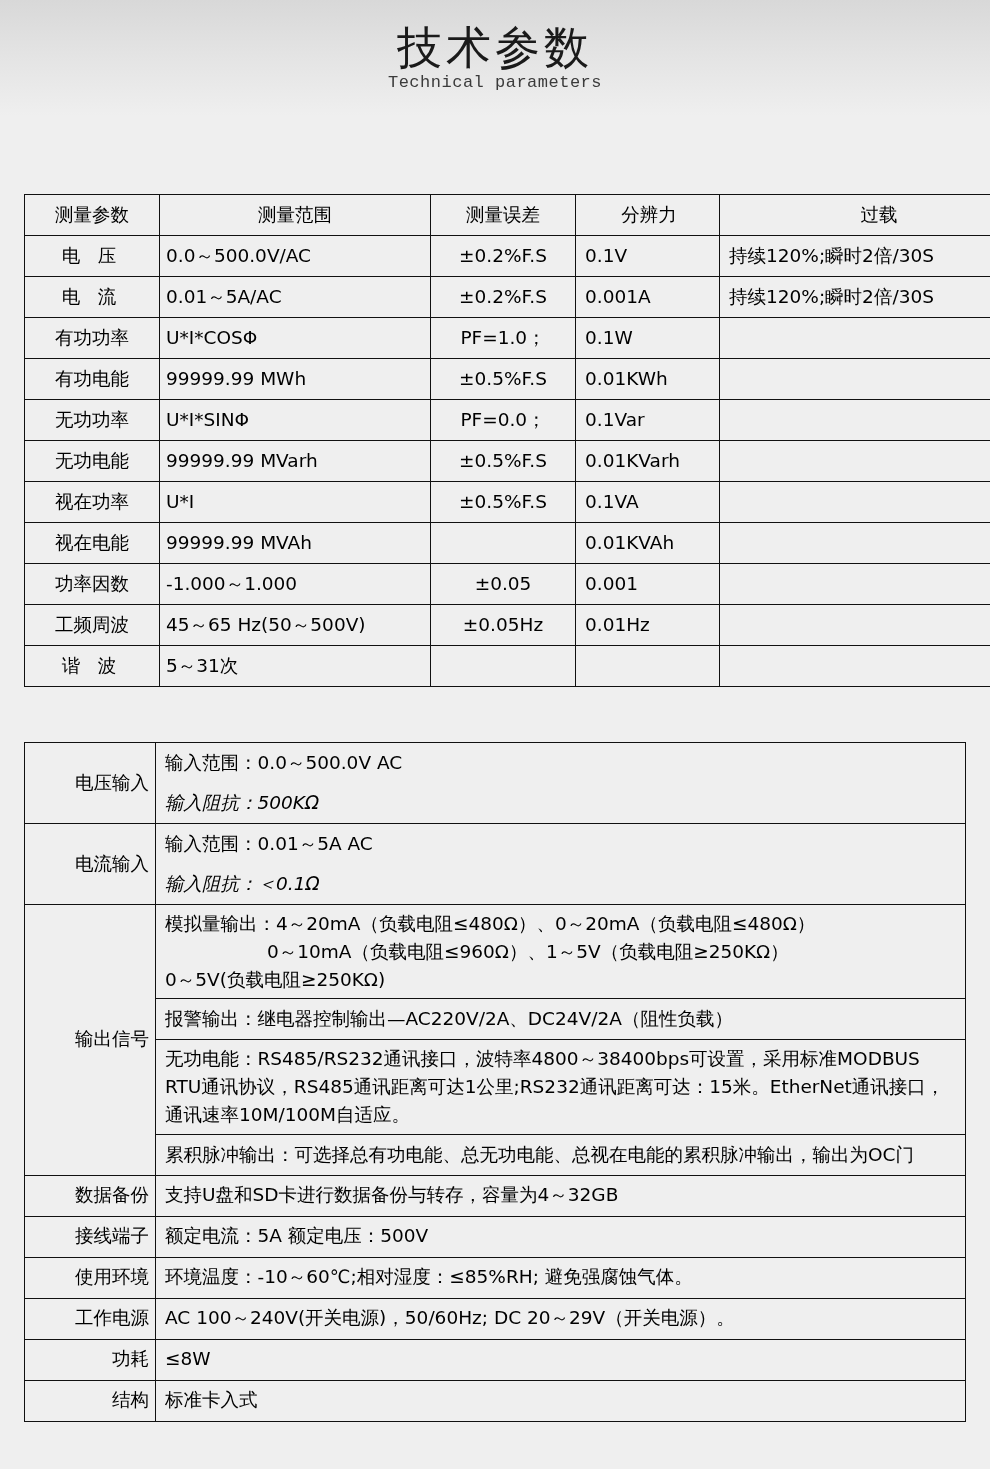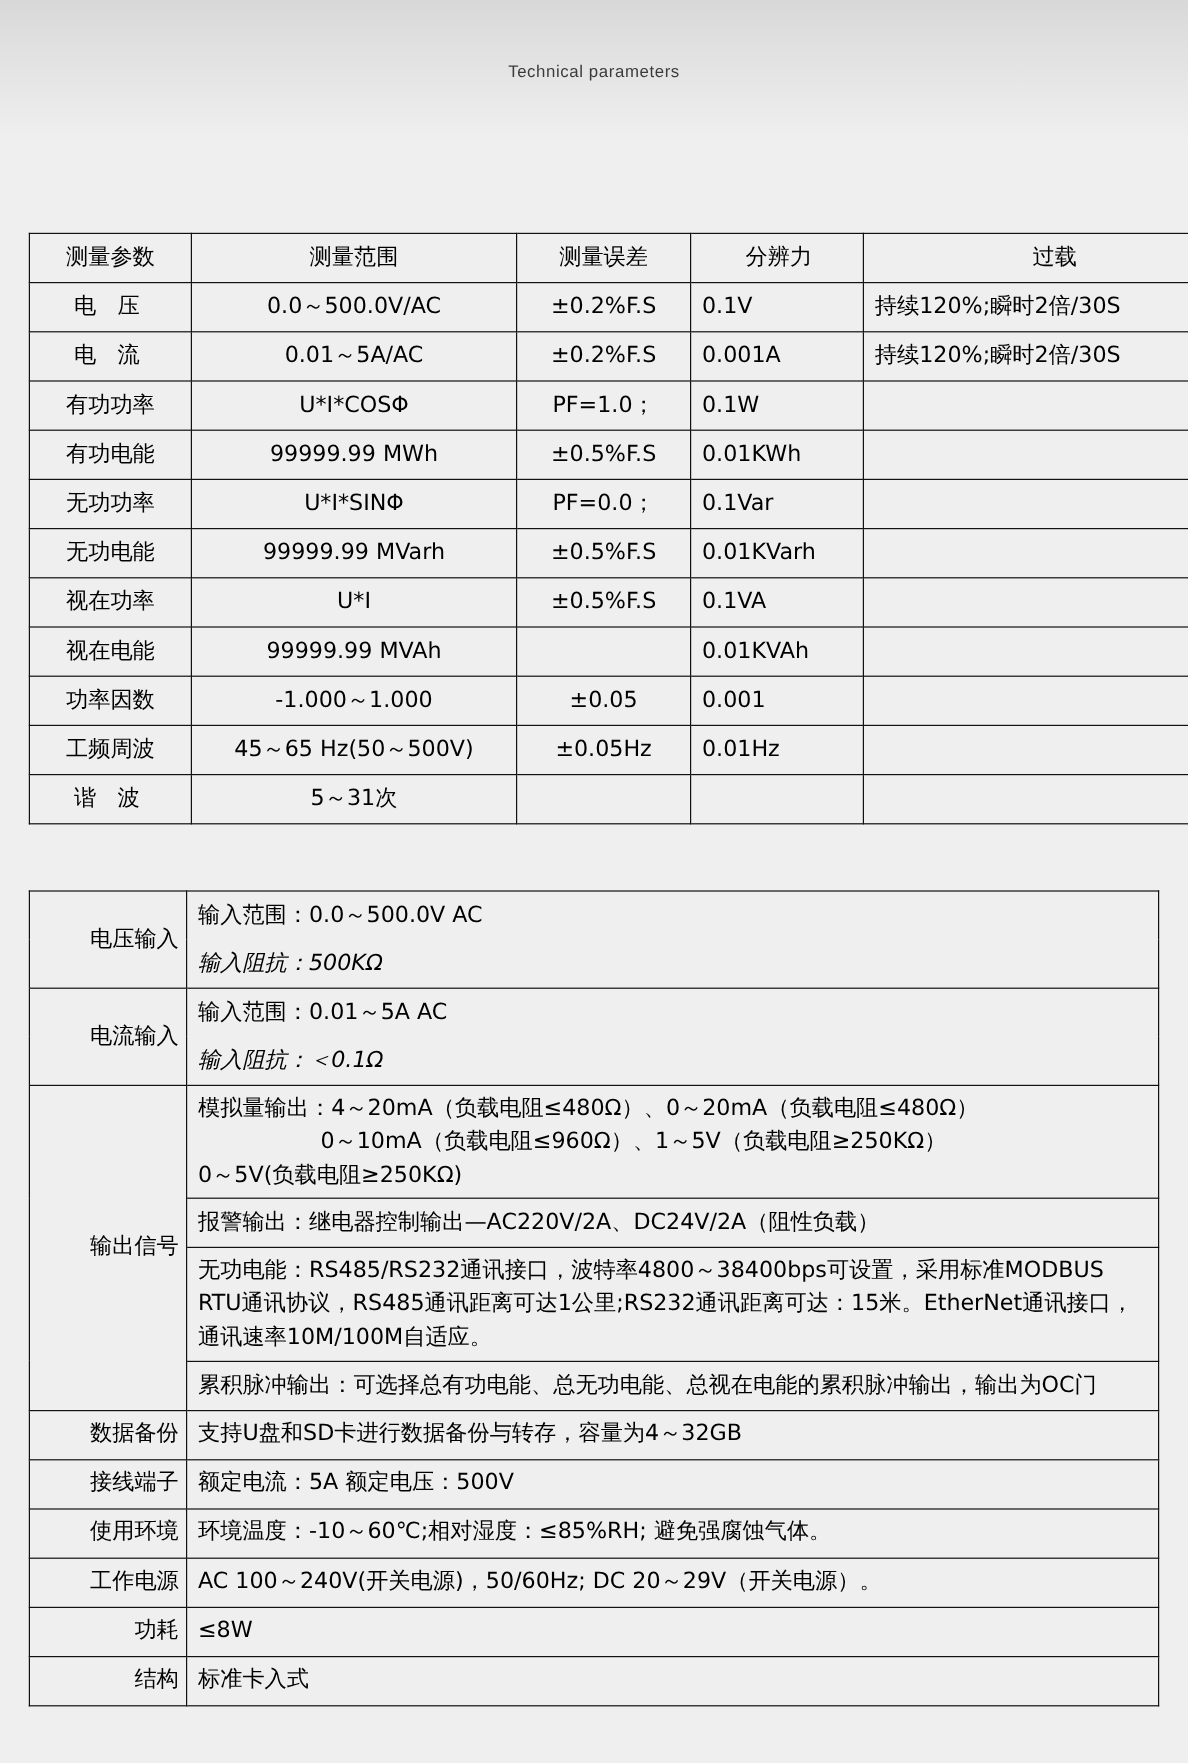--- a/index.html
+++ b/index.html
@@ -25,25 +25,25 @@
     justify-content: center;
   }
   .header-title-cn {
     font-size: 45px;
     letter-spacing: 4px;
     color: #1a1a1a;
     line-height: 1.05;
     font-weight: 400;
   }
   .header-title-en {
-    font-size: 14px;
+    font-size: 17px;
     color: #3b3b3b;
     letter-spacing: 0.5px;
     margin-top: 2px;
-    font-family: Liberation Sans, sans-serif;
+    font-family: Liberation Mono, monospace;
   }
 
   
   .sheet {
     padding: 18px 24px;
   }
   table {
     border-collapse: collapse;
     width: 942px;
     background: #efefef;
@@ -57,41 +57,42 @@
     font-size: 18.5px;
     padding: 5px 6px;
     vertical-align: middle;
     line-height: 1.35;
     white-space: nowrap;
   }
 
   
   .t1 td { height: 30px; }
   .t1 .c-param  { width: 122px; text-align: center; }
-  .t1 .c-range  { width: 258px; text-align: center; }
+  .t1 .c-range  { width: 258px; text-align: left; }
   .t1 .c-err    { width: 132px; text-align: center; }
   .t1 .c-res    { width: 128px; text-align: left; padding-left: 9px; }
   .t1 .c-over   { width: 300px; text-align: left;  padding-left: 9px; }
   .t1 tr.head td { text-align: center; }
   .t1 .c-over.head-cell { text-align: center; }
   .spaced { letter-spacing: 0.32em; padding-left: 0.32em; }
 
   
   .t2 .c-label { width: 118px; text-align: right; vertical-align: middle; }
   .t2 .c-val   { text-align: left; padding-left: 9px; }
   .t2 td { height: 30px; }
   .nb-top { border-top: none; font-style: italic; }
   .nb-bottom { border-bottom: none; }
   .indent { display: inline-block; padding-left: 102px; text-align: right; }
   .wrapcell { white-space: normal; line-height: 1.5; }
 </style>
 </head>
 <body>
 
 <div class="header">
+  <div class="header-title-cn">技术参数</div>
   <div class="header-title-en">Technical parameters</div>
 </div>
 
 <div class="sheet">
 
   <table class="t1">
     <tbody>
       <tr class="head">
         <td class="c-param">测量参数</td>
         <td class="c-range">测量范围</td>

